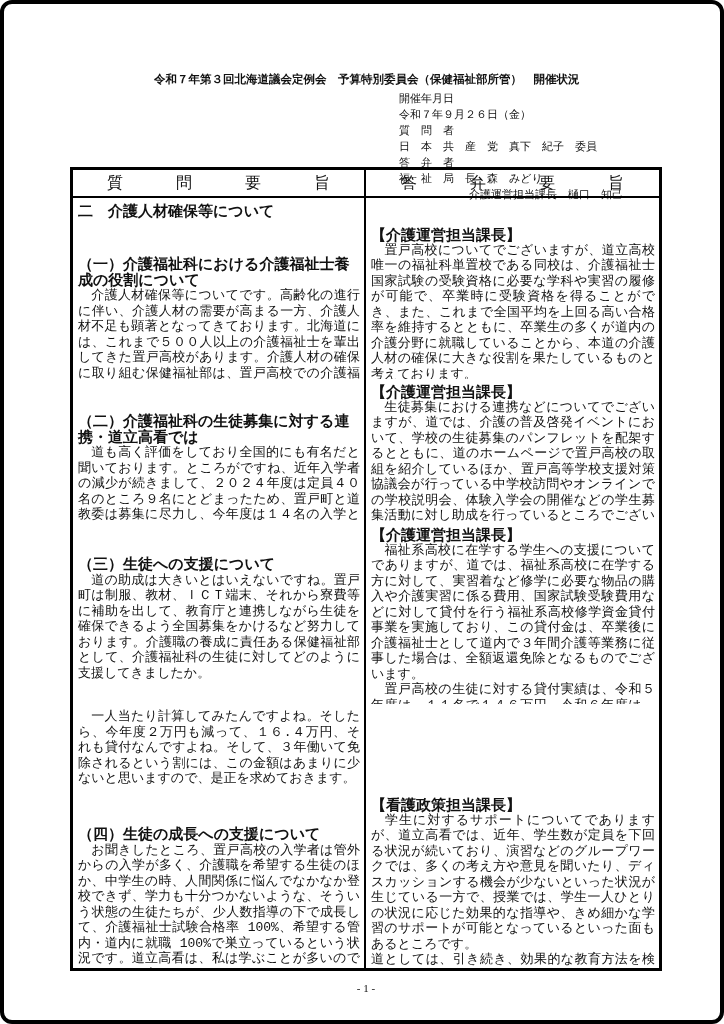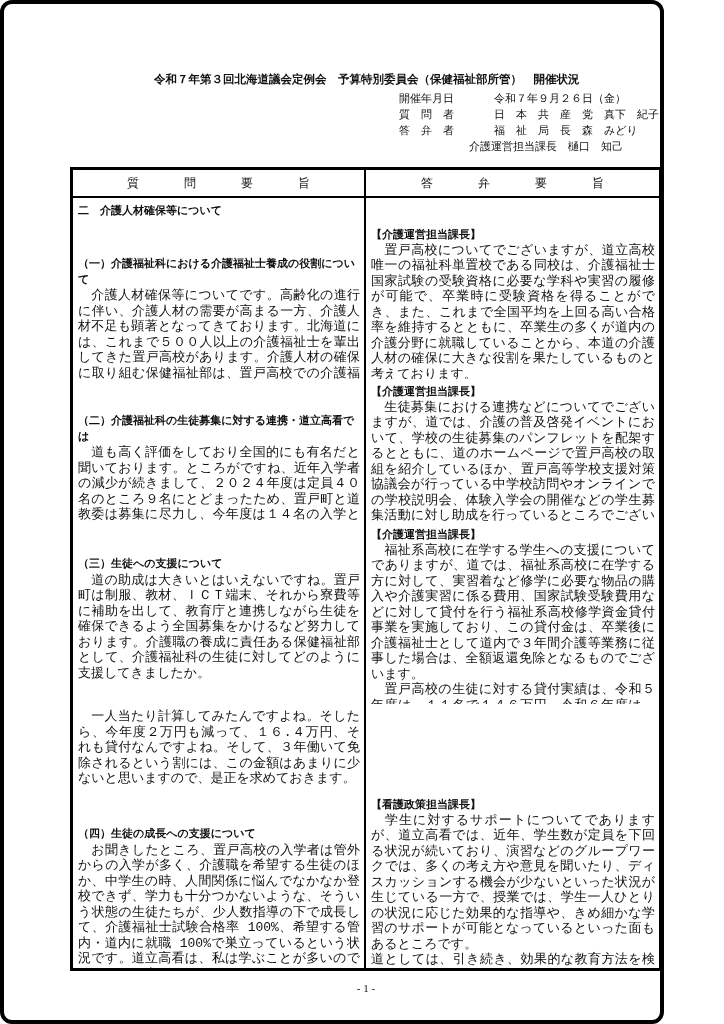--- a/index.html
+++ b/index.html
@@ -7,21 +7,21 @@
     padding: 0;
     background: #ffffff;
     width: 724px;
     height: 1024px;
     font-family: "Liberation Serif", serif;
     color: #111;
   }
   .page {
     position: absolute;
     left: 0; top: 0;
-    width: 664px;
+    width: 724px;
     height: 1024px;
     box-sizing: border-box;
     border: 4px solid #000;
     border-radius: 12px;
     background: #fff;
     overflow: hidden;
   }
   .doc-title {
     position: absolute;
     left: 150px;
@@ -33,21 +33,21 @@
     line-height: 14px;
     white-space: nowrap;
   }
   .meta {
     position: absolute;
     left: 395px;
     top: 86px;
     font-size: 11px;
     line-height: 16px;
   }
-  .meta-line { display: flex; white-space: nowrap; }
+  .meta-line { display: flex; white-space: nowrap; flex-direction: column; }
   .meta-label { display: inline-block; width: 95px; }
   .meta-line.indent .meta-value { padding-left: 70px; }
 
   .qa-table {
     position: absolute;
     left: 66px;
     top: 163px;
     width: 592px;
     height: 804px;
     box-sizing: border-box;
@@ -61,29 +61,29 @@
     padding: 5px 4px 0 5px;
     overflow: hidden;
   }
   .cell.q { border-right: 2px solid #000; }
   .cell.head {
     border-bottom: 2px solid #000;
     display: flex;
     align-items: center;
     justify-content: center;
     padding: 5px;
-    font-size: 12px;
+    font-size: 16px;
     letter-spacing: 7px;
     text-indent: 7px;
     white-space: nowrap;
   }
   .sec-h, .speaker, .chapter {
     font-family: "Liberation Sans", sans-serif;
     font-weight: bold;
-    font-size: 11px;
+    font-size: 15px;
     line-height: 15.5px;
     margin: 0;
   }
   p.body {
     margin: 0;
     font-size: 13px;
     line-height: 15.5px;
     text-align: justify;
     font-family: Liberation Mono, monospace;
   }

